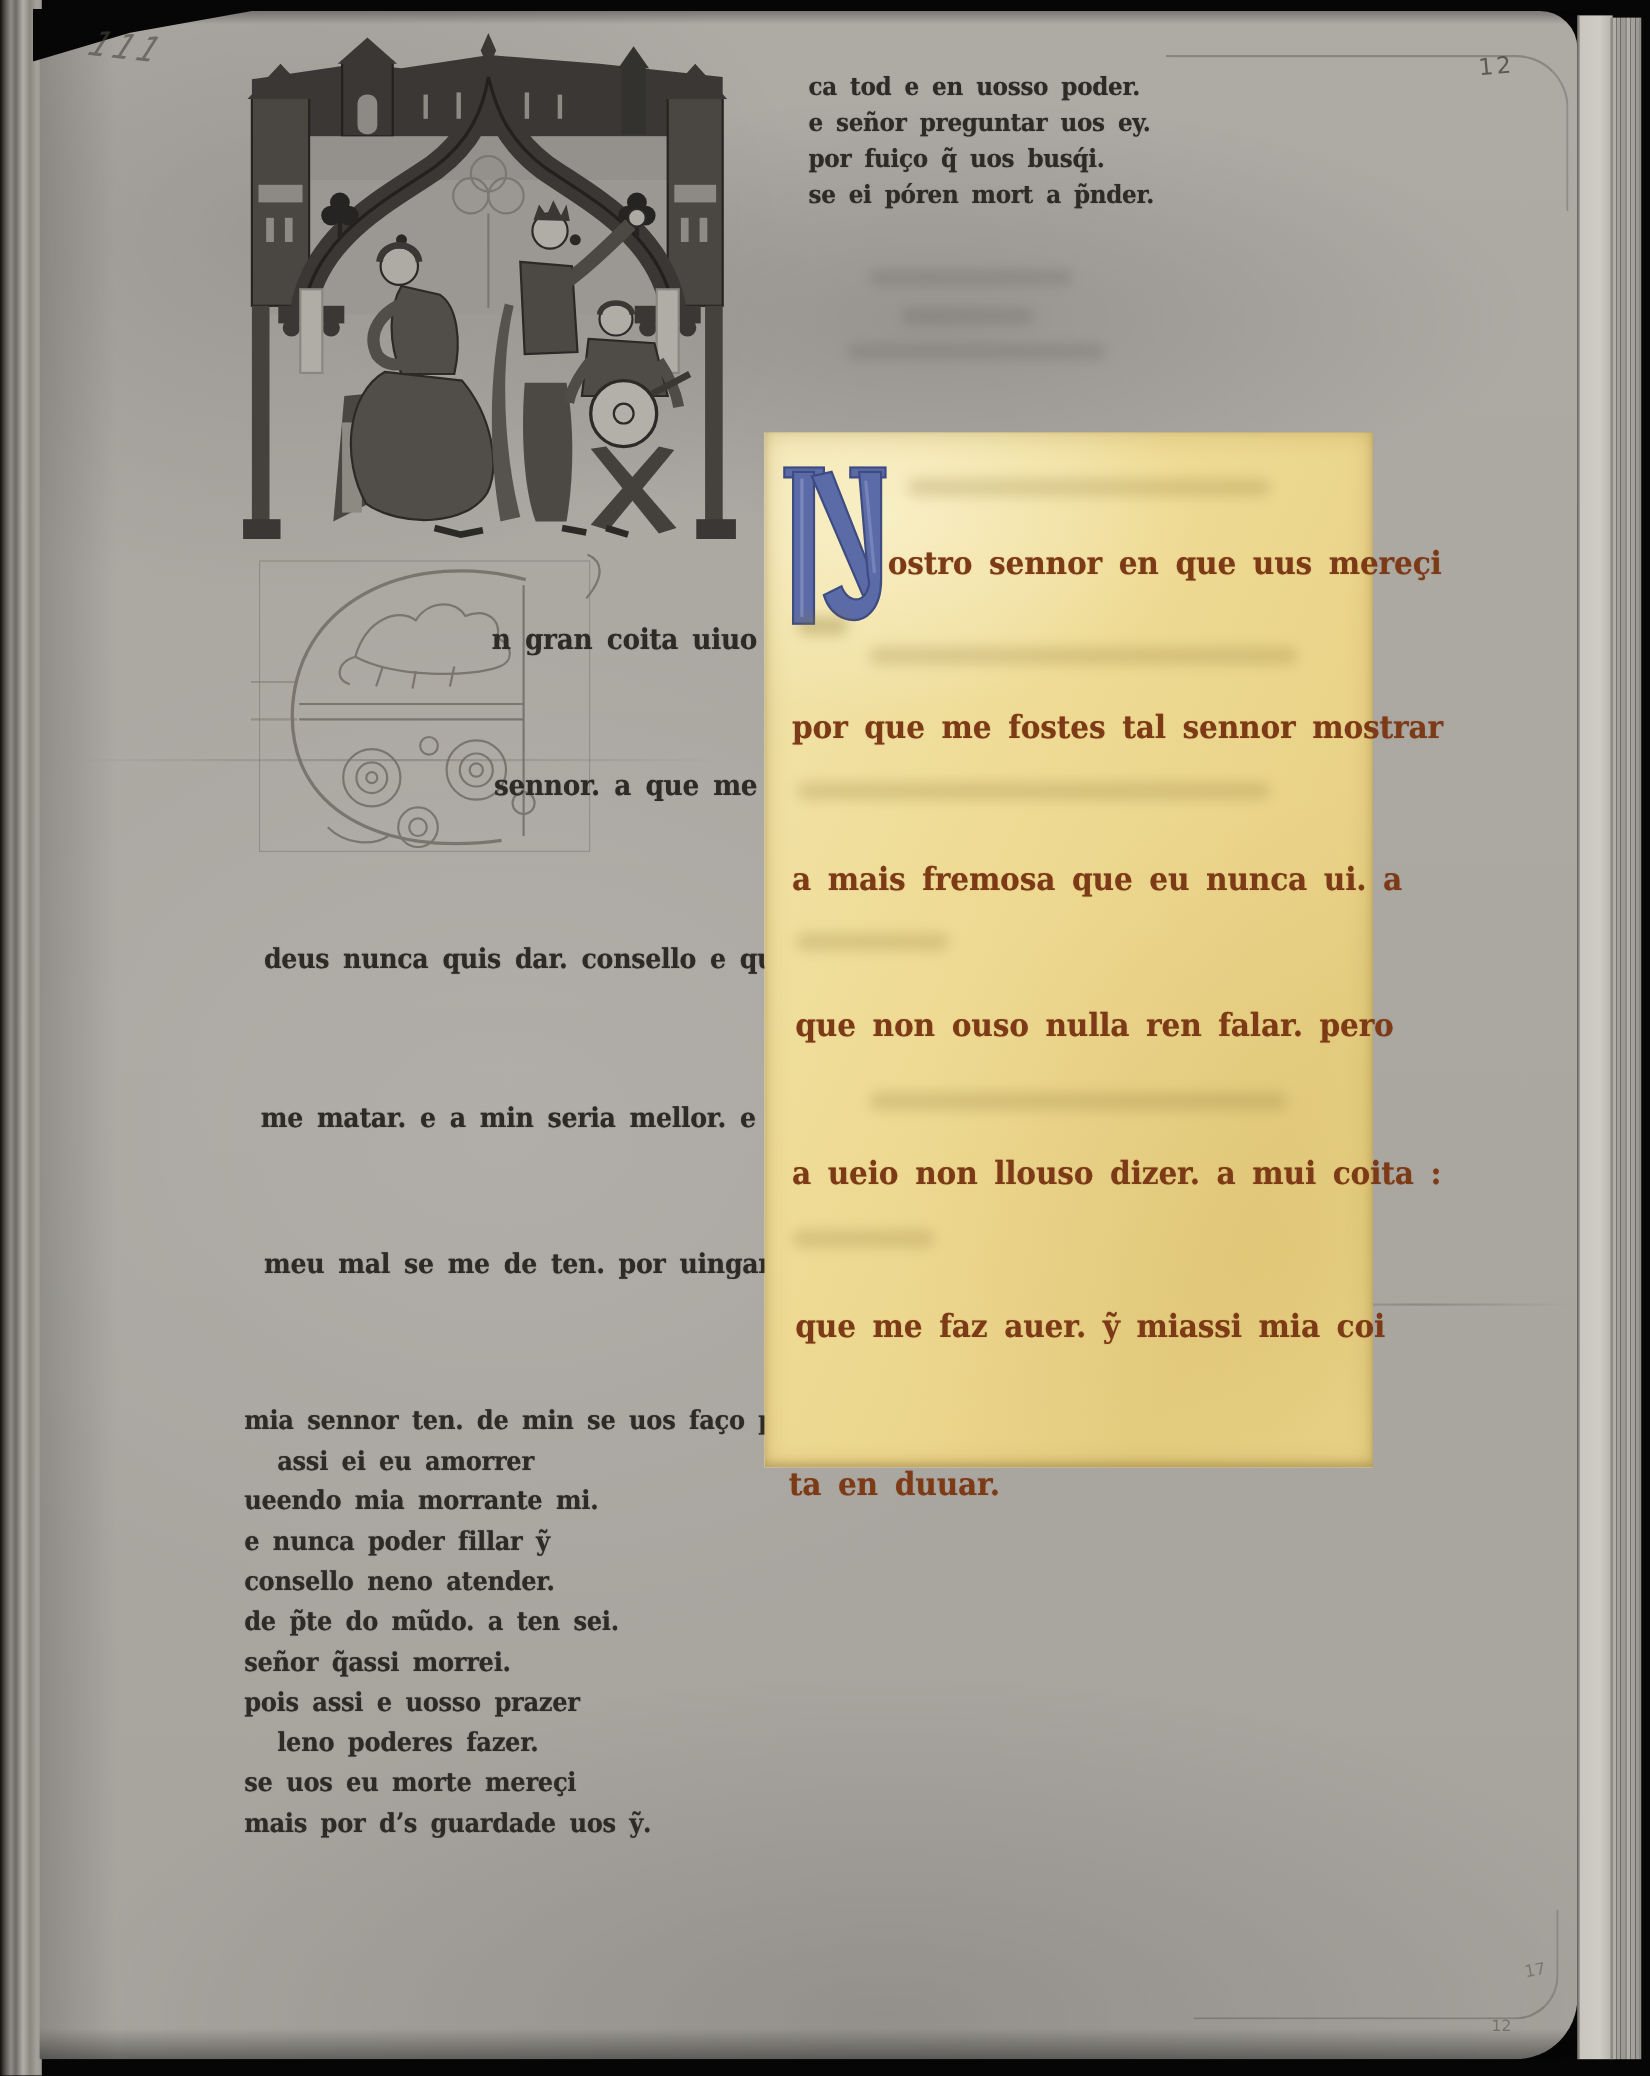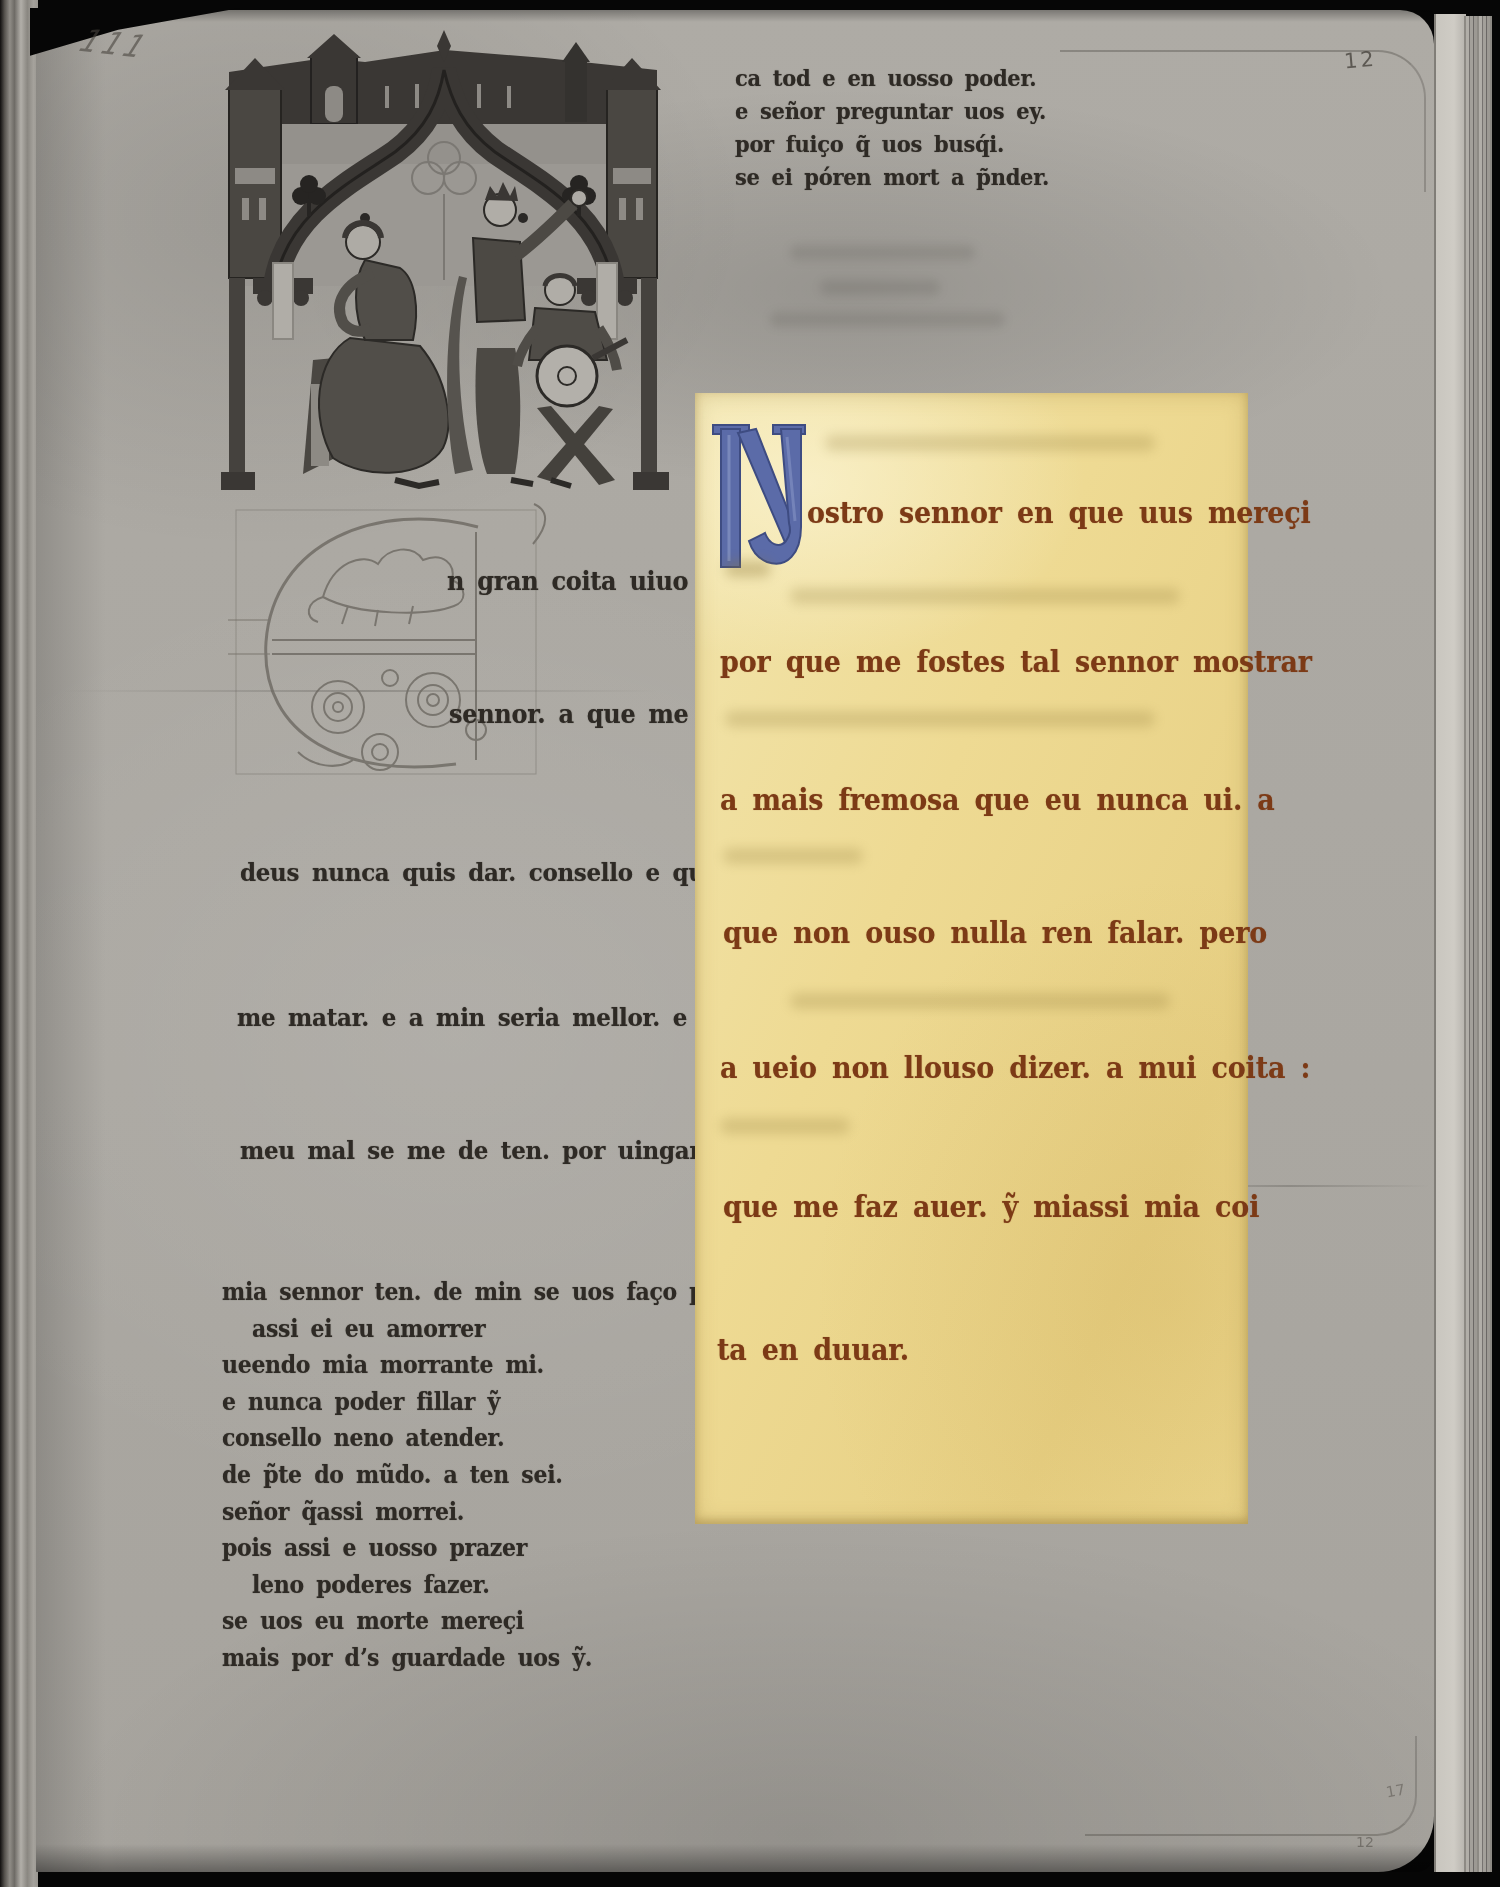--- a/index.html
+++ b/index.html
@@ -48,21 +48,21 @@
          white-space:nowrap;letter-spacing:-0.3px;word-spacing:5px;
          transform:scaleY(1.08);transform-origin:0 0;text-shadow:0 0 1px rgba(40,36,30,.55);}
   .fs21{font-size:21px;line-height:33px;}
   .fs24{font-size:24px;}
   .fs23{font-size:23px;}
   .fs22{font-size:22px;line-height:36.6px;}
   .indent{margin-left:30px;}
   .ghost{position:absolute;background:#4e4b45;opacity:.17;filter:blur(5px);
          height:15px;border-radius:7px;}
   
-  .overlay{position:absolute;left:695px;top:393px;width:553px;height:1131px;
+  .overlay{position:absolute;left:695px;top:393px;width:553px;height:941px;
         background:
           radial-gradient(ellipse 400px 260px at 20% 8%, rgba(255,250,225,.55), transparent 70%),
           radial-gradient(ellipse 500px 600px at 85% 80%, rgba(190,150,60,.18), transparent 70%),
           linear-gradient(115deg,#f2e5ad 0%,#eeda93 40%,#e7d084 78%,#ecd78d 100%);
         box-shadow:inset 0 0 22px rgba(140,108,40,.28), inset 0 -4px 8px rgba(110,82,26,.30);}
   .otext{position:absolute;font-family:"DejaVu Serif",serif;font-weight:700;color:#7c3a16;
          white-space:nowrap;letter-spacing:-0.2px;word-spacing:6px;font-size:27px;
          transform:scaleY(1.07);transform-origin:0 0;text-shadow:0 0 1px rgba(124,58,22,.45);}
   .oghost{position:absolute;background:#8a7433;opacity:.24;filter:blur(6px);
          height:16px;border-radius:8px;}

